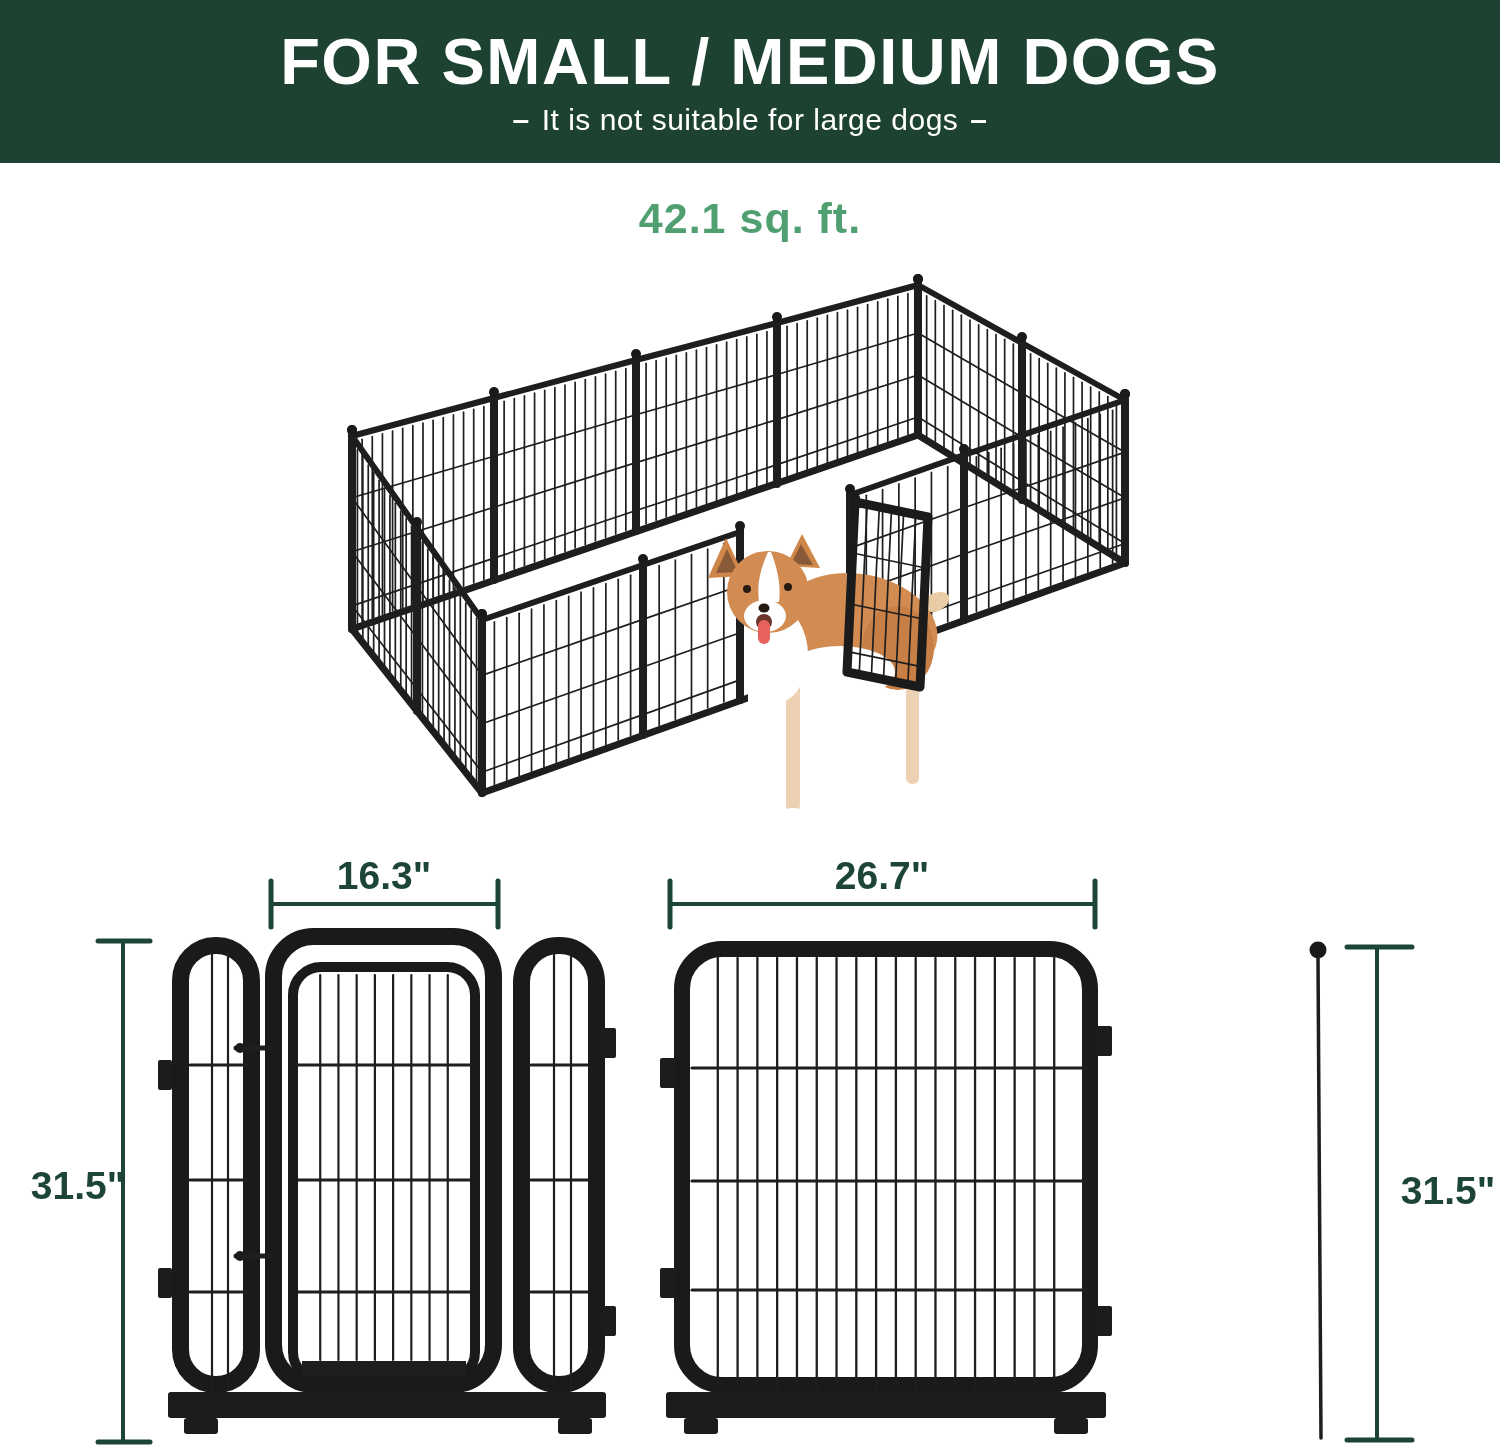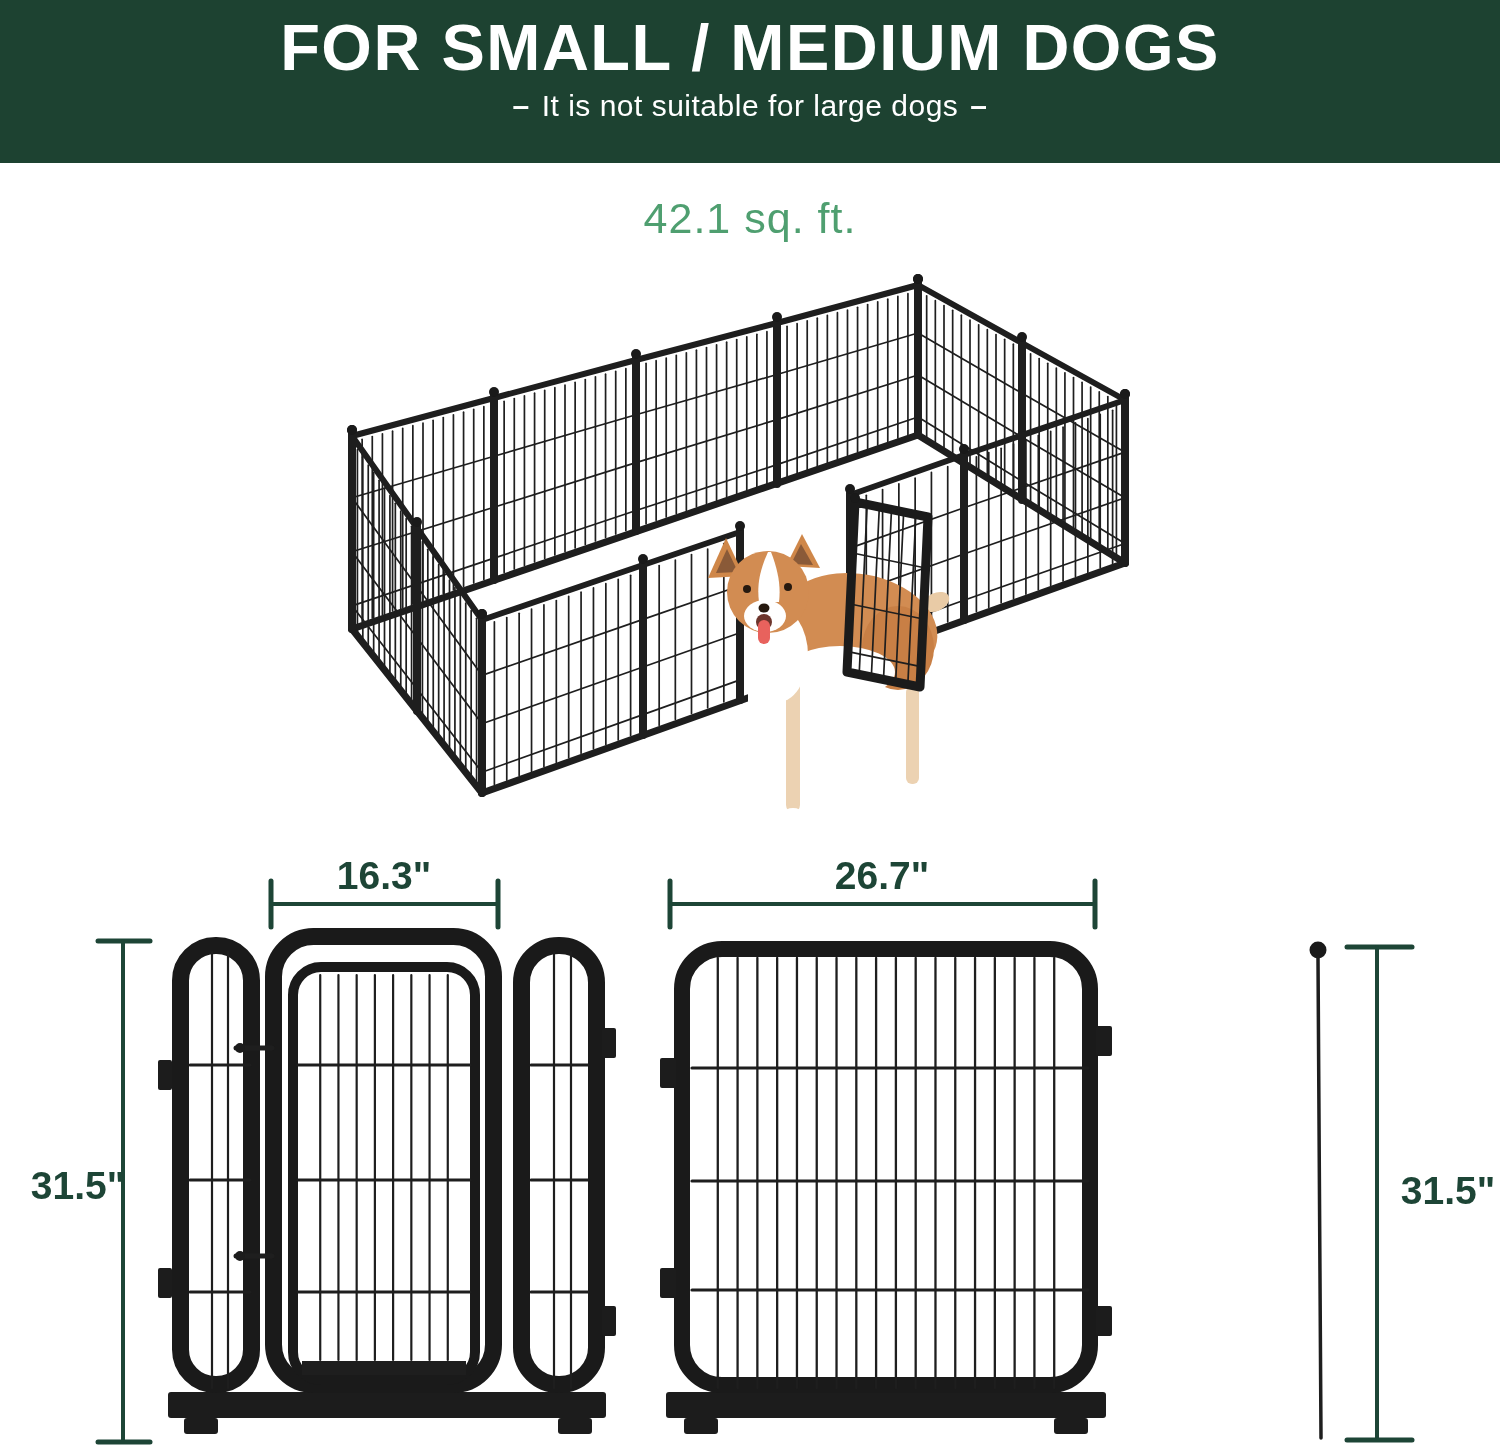--- a/index.html
+++ b/index.html
@@ -5,30 +5,30 @@
   html,body{margin:0;padding:0;background:#ffffff;}
   .canvas{
     position:relative;width:1500px;height:1450px;background:#ffffff;
     font-family:"Liberation Sans", sans-serif;overflow:hidden;
   }
   .banner{
     position:absolute;top:0;left:0;width:100%;height:163px;
     background:#1d4231;text-align:center;
   }
   .banner-title{
-    margin:0;padding-top:12px;font-size:65px;font-weight:800;
+    margin:0;padding-top:26px;font-size:65px;font-weight:800;
     color:#ffffff;letter-spacing:1.5px;line-height:1.1;
   }
   .banner-sub{
     margin-top:5px;font-size:30px;font-weight:500;color:#ffffff;letter-spacing:.5px;
   }
   .banner-sub .dash{margin:0 12px;font-weight:700;}
   .area-label{
     position:absolute;top:194px;left:0;width:100%;text-align:center;
-    font-size:43px;font-weight:400;color:#4f9f70;letter-spacing:1px;
+    font-size:43px;font-weight:700;color:#4f9f70;letter-spacing:1px;
   }
   .scene{position:absolute;left:0;top:0;width:1500px;height:1450px;}
   .dim-label{
     position:absolute;transform:translate(-50%,-50%);
     font-size:39px;font-weight:700;color:#1d4536;white-space:nowrap;
   }
 </style>
 </head>
 <body>
 

